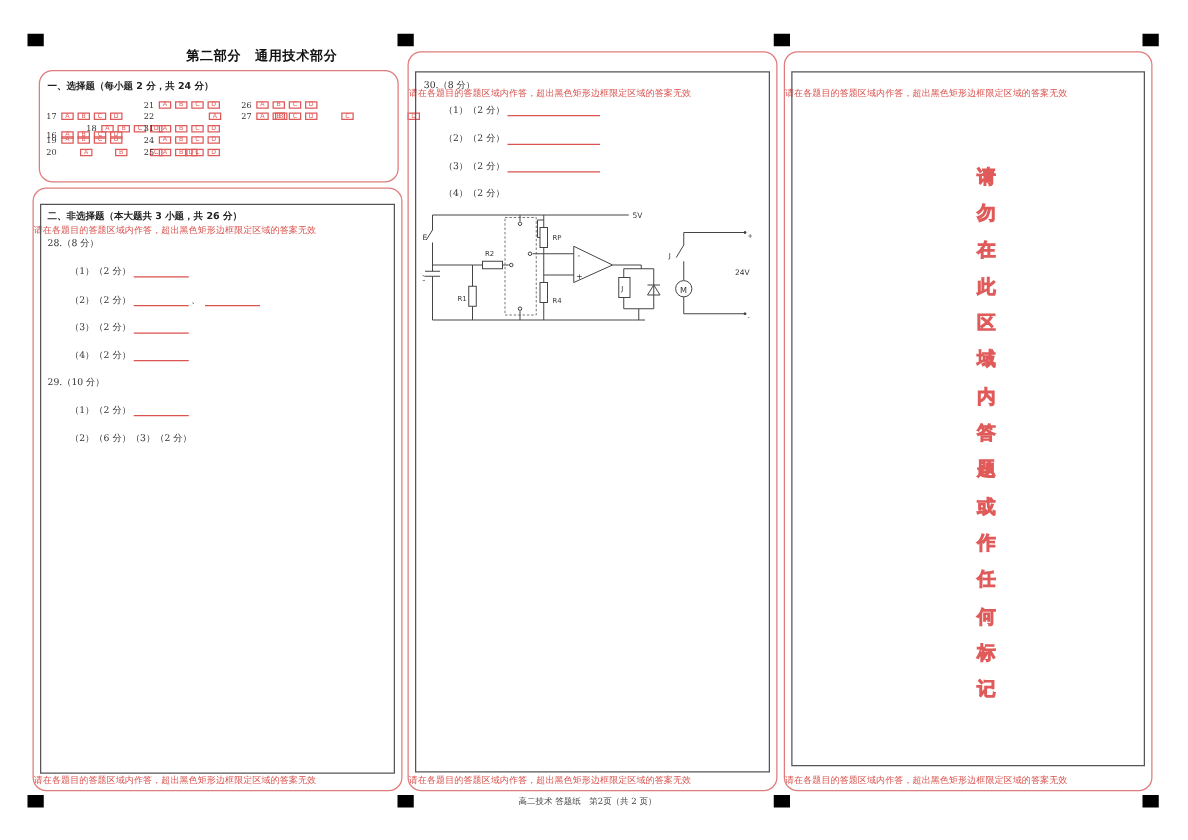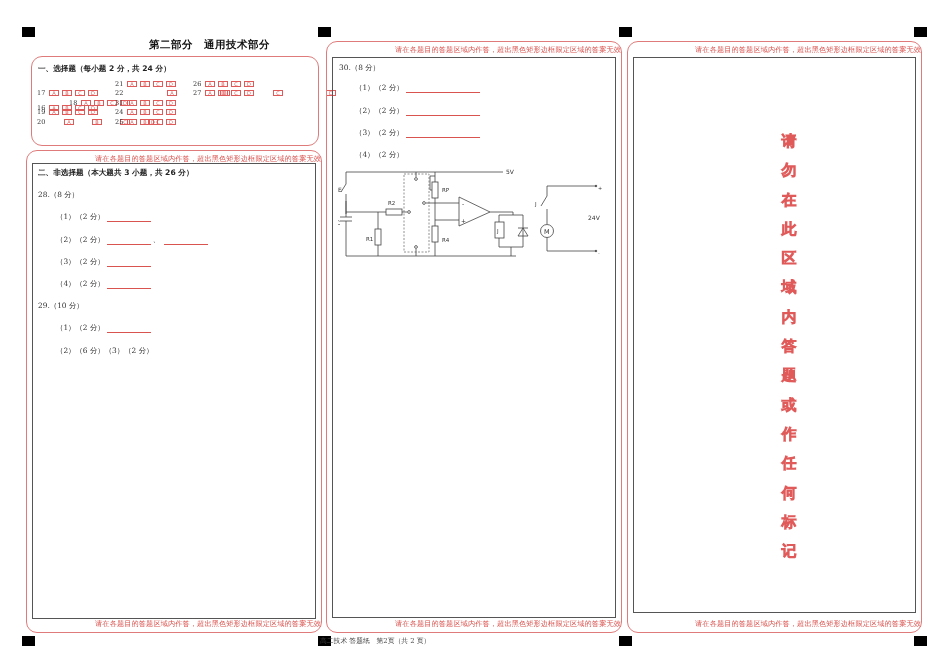--- a/index.html
+++ b/index.html
@@ -6,38 +6,38 @@
   body {
     width: 950px; height: 672px; background: #ffffff; position: relative; overflow: hidden;
     font-family: "DejaVu Serif", "Liberation Serif", serif; color: #222;
   }
   .marker { position: absolute; width: 13px; height: 10px; background: #000; }
   .redbox {
     position: absolute; border: 1.3px solid #e07b7b; border-radius: 11px; box-sizing: border-box;
   }
   .blackbox { position: absolute; border: 1px solid #555; box-sizing: border-box; }
   .warn {
-    position: absolute; left: 0; right: 0; text-align: right;
-    font-size: 7.2px; color: #d9534f; letter-spacing: 0.1px; white-space: nowrap;
+    position: absolute; left: 0; right: 0; text-align: left;
+    font-size: 7.2px; color: #d9534f; letter-spacing: 0.1px; white-space: nowrap; margin-top: 25px;
   }
   .title {
     position: absolute; left: 90px; top: 38px; width: 180px; text-align: right;
     font-family: "DejaVu Sans", sans-serif; font-weight: bold; font-size: 10.5px; color: #111;
     letter-spacing: 0.5px;
   }
   .sec-head { position: absolute; font-family: "DejaVu Sans", sans-serif; font-weight: bold; font-size: 7.6px; color: #222; white-space: nowrap; }
   .q-row { position: absolute; height: 9px; display: flex; align-items: center; }
   .q-num { width: 12px; font-size: 6.5px; color: #333; }
   .bubble {
     width: 10px; height: 6px; border: 1px solid #e05a5a; margin-right: 3px; box-sizing: border-box;
     font-size: 5px; line-height: 4.5px; text-align: center; color: #e05a5a; font-family: "DejaVu Sans", sans-serif;
   }
   .item { position: absolute; font-size: 7.4px; color: #333; white-space: nowrap; display: flex; align-items: flex-end; }
   .blank { display: inline-block; border-bottom: 1px solid #d9534f; height: 8px; margin-left: 2px; }
-  .footer { position: absolute; left: 320px; width: 300px; top: 636px; text-align: left; font-size: 6.8px; color: #444; }
+  .footer { position: absolute; left: 320px; width: 300px; top: 636px; text-align: center; font-size: 6.8px; color: #444; }
   .noanswer { position: absolute; left: 778px; top: 127px; width: 22px; display: flex; flex-direction: column; align-items: center; }
   .noanswer span {
     font-family: "DejaVu Sans", sans-serif; font-weight: bold; font-size: 15px; height: 29.3px; line-height: 29.3px;
     color: #fff; -webkit-text-stroke: 0.7px #e05a5a;
   }
   svg text { font-family: "DejaVu Sans", sans-serif; }
 </style>
 </head>
 <body>
 

